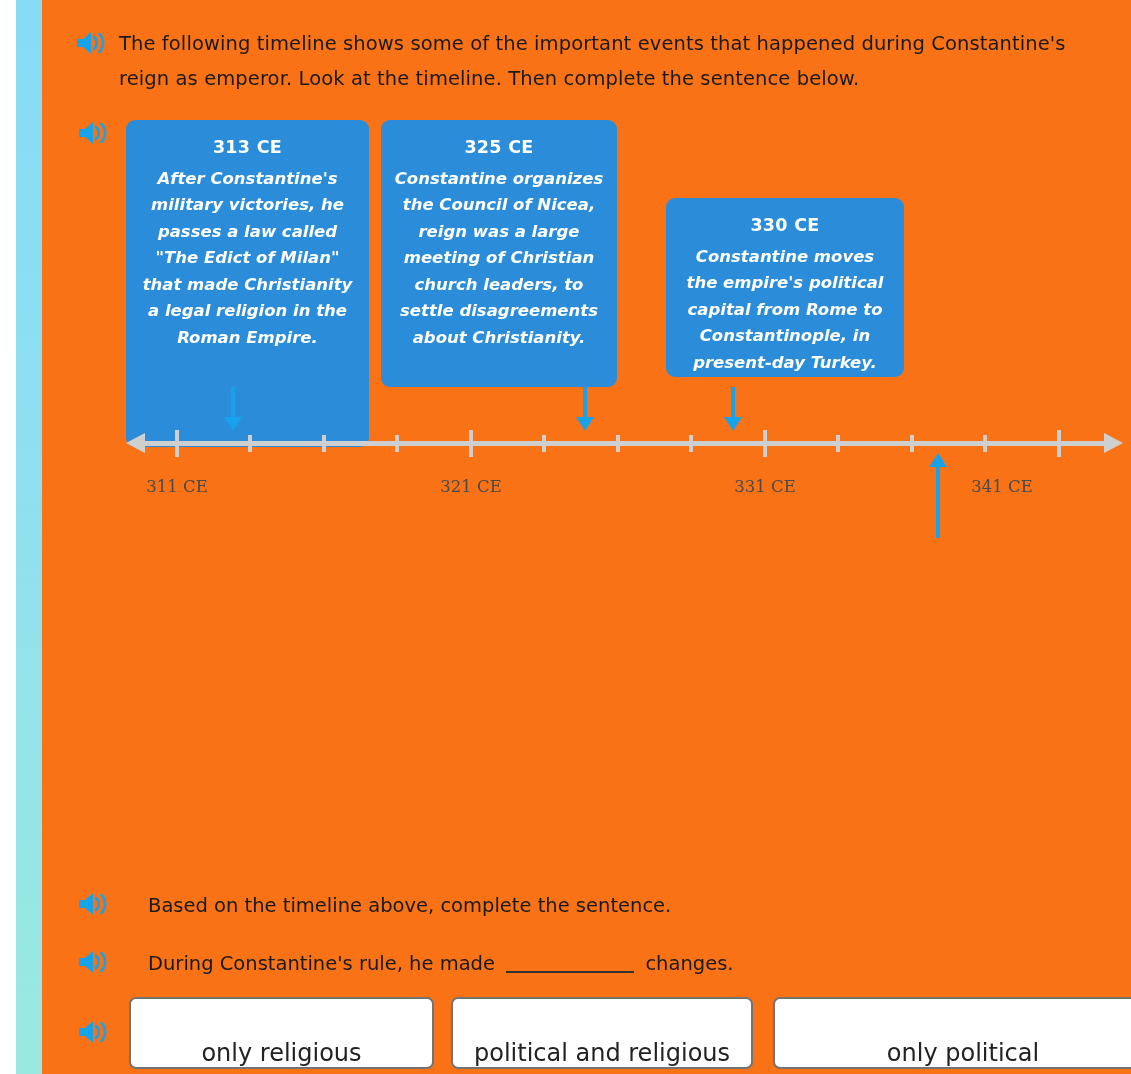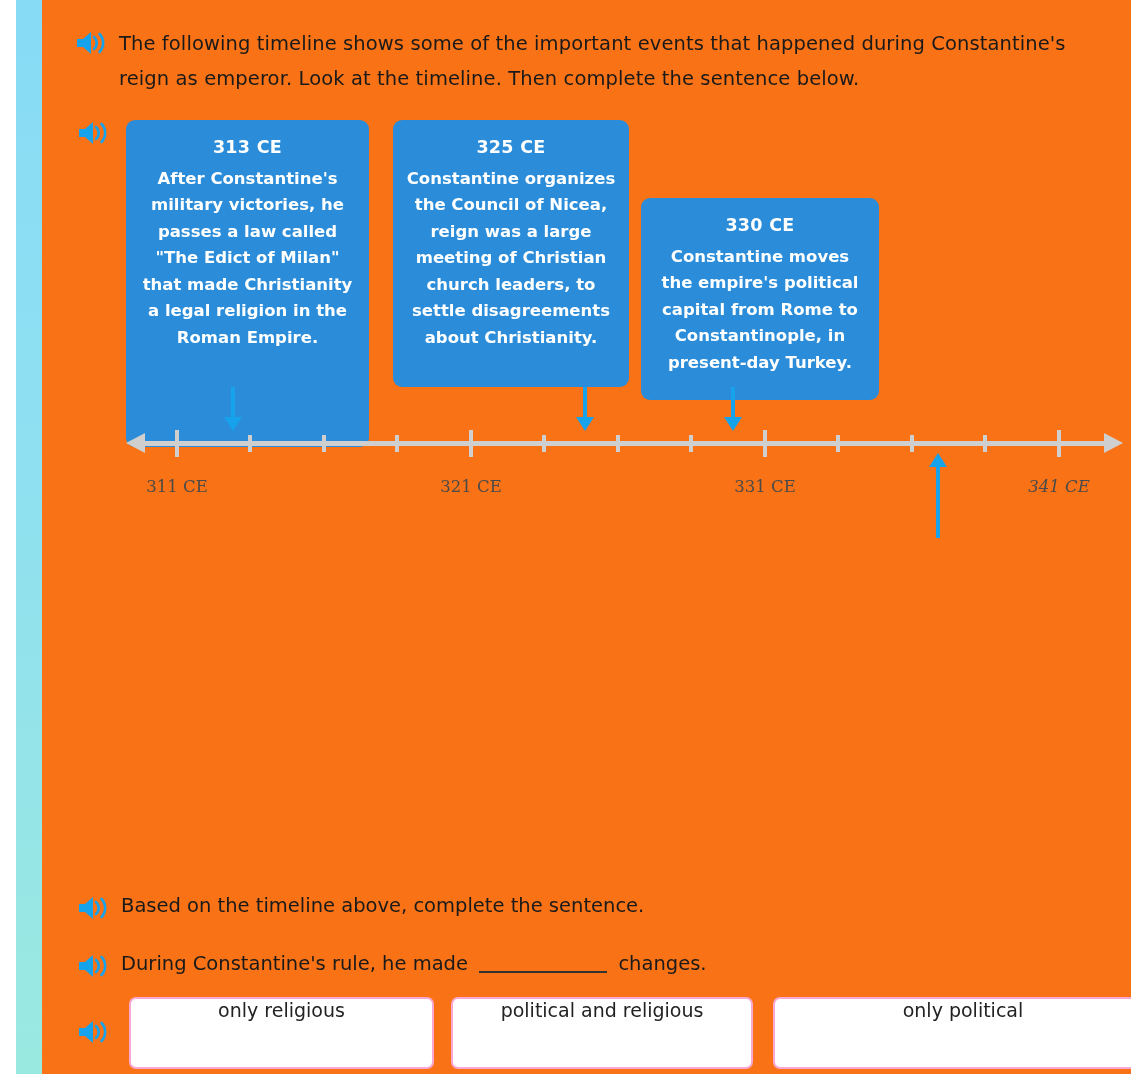--- a/index.html
+++ b/index.html
@@ -62,21 +62,21 @@
     font-weight: 700;
     padding: 14px 12px 12px 12px;
   }
   .card .yr {
     display: block;
     font-size: 17.5px;
     font-weight: 700;
     margin-bottom: 5px;
     letter-spacing: 0.3px;
   }
-  .card .body { display: block; font-weight: 700; }
+  .card .body { display: block; font-weight: 700; font-style: italic; }
 
   
   .conn-down {
     position: absolute;
     width: 4px;
     background: #17a2ec;
   }
   .conn-down::after {
     content: "";
     position: absolute;
@@ -132,21 +132,22 @@
     font-size: 16.5px;
     color: #4a4a4a;
     transform: translateX(-50%);
     white-space: nowrap;
   }
 
   
   .qrow {
     position: absolute;
     display: flex;
-    align-items: flex-end;
+    align-items: flex-start;
+    gap: 27px;
   }
   .qrow .qtext {
     margin-left: 11px;
     font-size: 19.5px;
     color: #1a1a1a;
     line-height: 30px;
     white-space: nowrap;
   }
   .blank {
     display: inline-block;
@@ -155,27 +156,27 @@
     margin: 0 5px;
     vertical-align: -3px;
   }
 
   
   .choices-spk { position: absolute; left: 60px; top: 1019px; }
   .choice {
     position: absolute;
     top: 997px;
     height: 72px;
-    border: 2px solid #f9a8d4;
+    border: 2px solid #737373;
     border-radius: 7px;
     background: #ffffff;
     display: flex;
-    align-items: flex-start;
+    align-items: flex-end;
     justify-content: center;
-    font-size: 19px;
+    font-size: 24px;
     color: #222222;
     cursor: pointer;
   }
   #choice-0 { left: 113px; width: 305px; }
   #choice-1 { left: 435px; width: 302px; }
   #choice-2 { left: 757px; width: 364px; padding-left: 16px; }
 </style>
 </head>
 <body>
 
@@ -203,27 +204,27 @@
         <path d="M25.5 4 a13 13 0 0 1 0 18" stroke="#17a2ec" stroke-width="2.6" fill="none" stroke-linecap="round"></path>
       </svg>
     </span>
 
     <div class="card" id="card-0" style="left:110px; top:120px; width:243px; height:327px;">
       <span class="yr">313 CE</span>
       <span class="body">After Constantine's military victories, he passes a law called "The Edict of Milan" that made Christianity a legal religion in the Roman Empire.</span>
     </div>
     <div class="conn-down" style="left:215px; top:387px; height:31px;"></div>
 
-    <div class="card" id="card-1" style="left:377px; top:120px; width:236px; height:267px;">
+    <div class="card" id="card-1" style="left:365px; top:120px; width:236px; height:267px;">
       <span class="yr">325 CE</span>
       <span class="body">Constantine organizes the Council of Nicea, reign was a large meeting of Christian church leaders, to settle disagreements about Christianity.</span>
     </div>
     <div class="conn-down" style="left:567px; top:387px; height:31px;"></div>
 
-    <div class="card" id="card-2" style="left:625px; top:198px; width:238px; height:202px;">
+    <div class="card" id="card-2" style="left:650px; top:198px; width:238px; height:179px;">
       <span class="yr">330 CE</span>
       <span class="body">Constantine moves the empire's political capital from Rome to Constantinople, in present-day Turkey.</span>
     </div>
     <div class="conn-down" style="left:715px; top:387px; height:31px;"></div>
 
     <div class="conn-up" style="left:920px; top:466px; height:72px;"></div>
 
     <div class="axis-line"></div>
     <div class="axis-cap-left"></div>
     <div class="axis-cap-right"></div>
@@ -238,21 +239,21 @@
     <div class="tick minor" style="left:673px;"></div>
     <div class="tick major" style="left:747px;"></div>
     <div class="tick minor" style="left:820px;"></div>
     <div class="tick minor" style="left:894px;"></div>
     <div class="tick minor" style="left:967px;"></div>
     <div class="tick major" style="left:1041px;"></div>
 
     <div class="tick-label" style="left:161px;">311 CE</div>
     <div class="tick-label" style="left:455px;">321 CE</div>
     <div class="tick-label" style="left:749px;">331 CE</div>
-    <div class="tick-label" style="left:1043px;font-style:italic;">341 CE</div>
+    <div class="tick-label" style="left:986px;">341 CE</div>
   </div>
 
   <div class="qrow" style="left:60px; top:891px;">
     <span class="spk">
       <svg viewBox="0 0 34 26">
         <path d="M3 9 h6 l8 -7 v22 l-8 -7 h-6 z" fill="#17a2ec"></path>
         <path d="M20 7 a8 8 0 0 1 0 12" stroke="#17a2ec" stroke-width="2.6" fill="none" stroke-linecap="round"></path>
         <path d="M25.5 4 a13 13 0 0 1 0 18" stroke="#17a2ec" stroke-width="2.6" fill="none" stroke-linecap="round"></path>
       </svg>
     </span>

